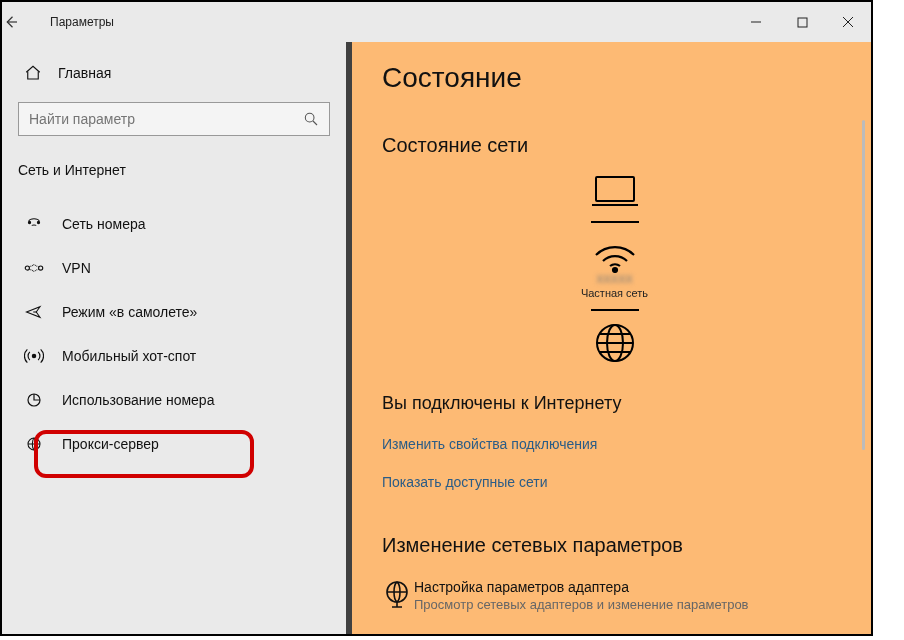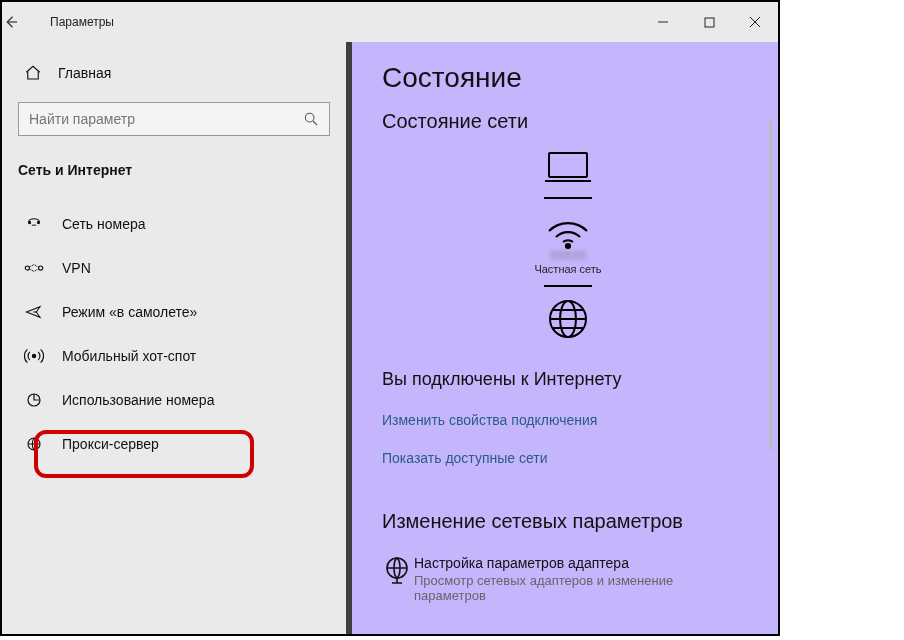--- a/index.html
+++ b/index.html
@@ -1,39 +1,39 @@
 <!DOCTYPE html>
 <html><head>
 <meta charset="utf-8">
 <style>
   * { box-sizing: border-box; margin: 0; padding: 0; font-family: "Segoe UI", Arial, sans-serif; }
   body { width: 904px; height: 640px; background: #fff; overflow: hidden; position: relative; }
-  .window { width: 780px; height: 636px; border: 2px solid #000; position: absolute; top: 0; left: 0; background: #c4b5fd; display: flex; flex-direction: column; }
+  .window { width: 873px; height: 636px; border: 2px solid #000; position: absolute; top: 0; left: 0; background: #fdba74; display: flex; flex-direction: column; }
   
   .titlebar { height: 40px; display: flex; align-items: center; background: #eaeaea; }
   .titlebar .back { width: 40px; text-align: center; font-size: 16px; color: #333; cursor: default; }
   .titlebar .title { font-size: 12px; color: #222; padding-left: 8px; }
   .titlebar .spacer { flex: 1; }
   .titlebar .wc { width: 46px; height: 40px; display: flex; align-items: center; justify-content: center; font-size: 13px; color: #222; }
   
   .body { flex: 1; display: flex; overflow: hidden; }
   .sidebar { width: 350px; background: #eaeaea; border-right: 6px solid #404040; padding-top: 12px; position: relative; }
   .home-row { display: flex; align-items: center; padding: 10px 20px 10px 22px; gap: 16px; font-size: 14px; color: #111; }
   .searchbox { margin: 10px 16px 18px 16px; height: 34px; border: 1px solid #999; background: #f4f4f4; display: flex; align-items: center; padding: 8px 10px; }
   .searchbox input { flex: 1; border: none; background: transparent; font-size: 14px; outline: none; color: #666; }
   .searchbox .sicon { color: #555; }
-  .section-title { padding: 8px 0 18px 16px; font-size: 14px; font-weight: 700; color: #111; }
+  .section-title { padding: 8px 0 18px 16px; font-size: 14px; font-weight: 400; color: #111; }
   .nav { margin-top: 6px; }
   .nav-item { display: flex; align-items: center; height: 44px; padding: 0 16px 0 22px; gap: 18px; font-size: 14px; color: #111; position: relative; }
   .nav-item .ic { width: 20px; height: 20px; display: flex; align-items: center; justify-content: center; }
   .highlight-ring { position: absolute; border: 4px solid #d00000; border-radius: 12px; left: 32px; top: 428px; width: 220px; height: 48px; pointer-events: none; }
   
   .main { flex: 1; padding: 20px 30px 0 30px; overflow: hidden; position: relative; }
   .scrollbar { position: absolute; right: 6px; top: 78px; width: 3px; height: 330px; background: #bbb; border-radius: 2px; }
-  .h1 { font-size: 28px; font-weight: 400; color: #111; margin-bottom: 16px; }
+  .h1 { font-size: 28px; font-weight: 400; color: #111; margin-bottom: 40px; }
   .h2 { font-size: 20px; font-weight: 400; color: #111; margin-bottom: 5px; }
   .diagram { display: flex; align-items: center; gap: 10px; margin: 14px 0 8px 6px; flex-direction: column; }
   .d-line { width: 48px; height: 2px; background: #000; }
   .net-name { font-size: 11px; color: #777; filter: blur(2px); user-select: none; }
   .net-type { font-size: 11px; color: #222; margin-top: 2px; }
   .wifi-col { display: flex; flex-direction: column; align-items: center; width: 90px; }
   .sub { font-size: 18px; font-weight: 400; color: #111; margin-top: 28px; margin-bottom: 8px; }
   .body-text { font-size: 14px; color: #333; line-height: 1.5; max-width: 480px; }
   .link { font-size: 14px; color: #2b5c86; margin-top: 22px; display: block; }
   .section-h { font-size: 20px; font-weight: 400; color: #111; margin-top: 44px; margin-bottom: 22px; }

